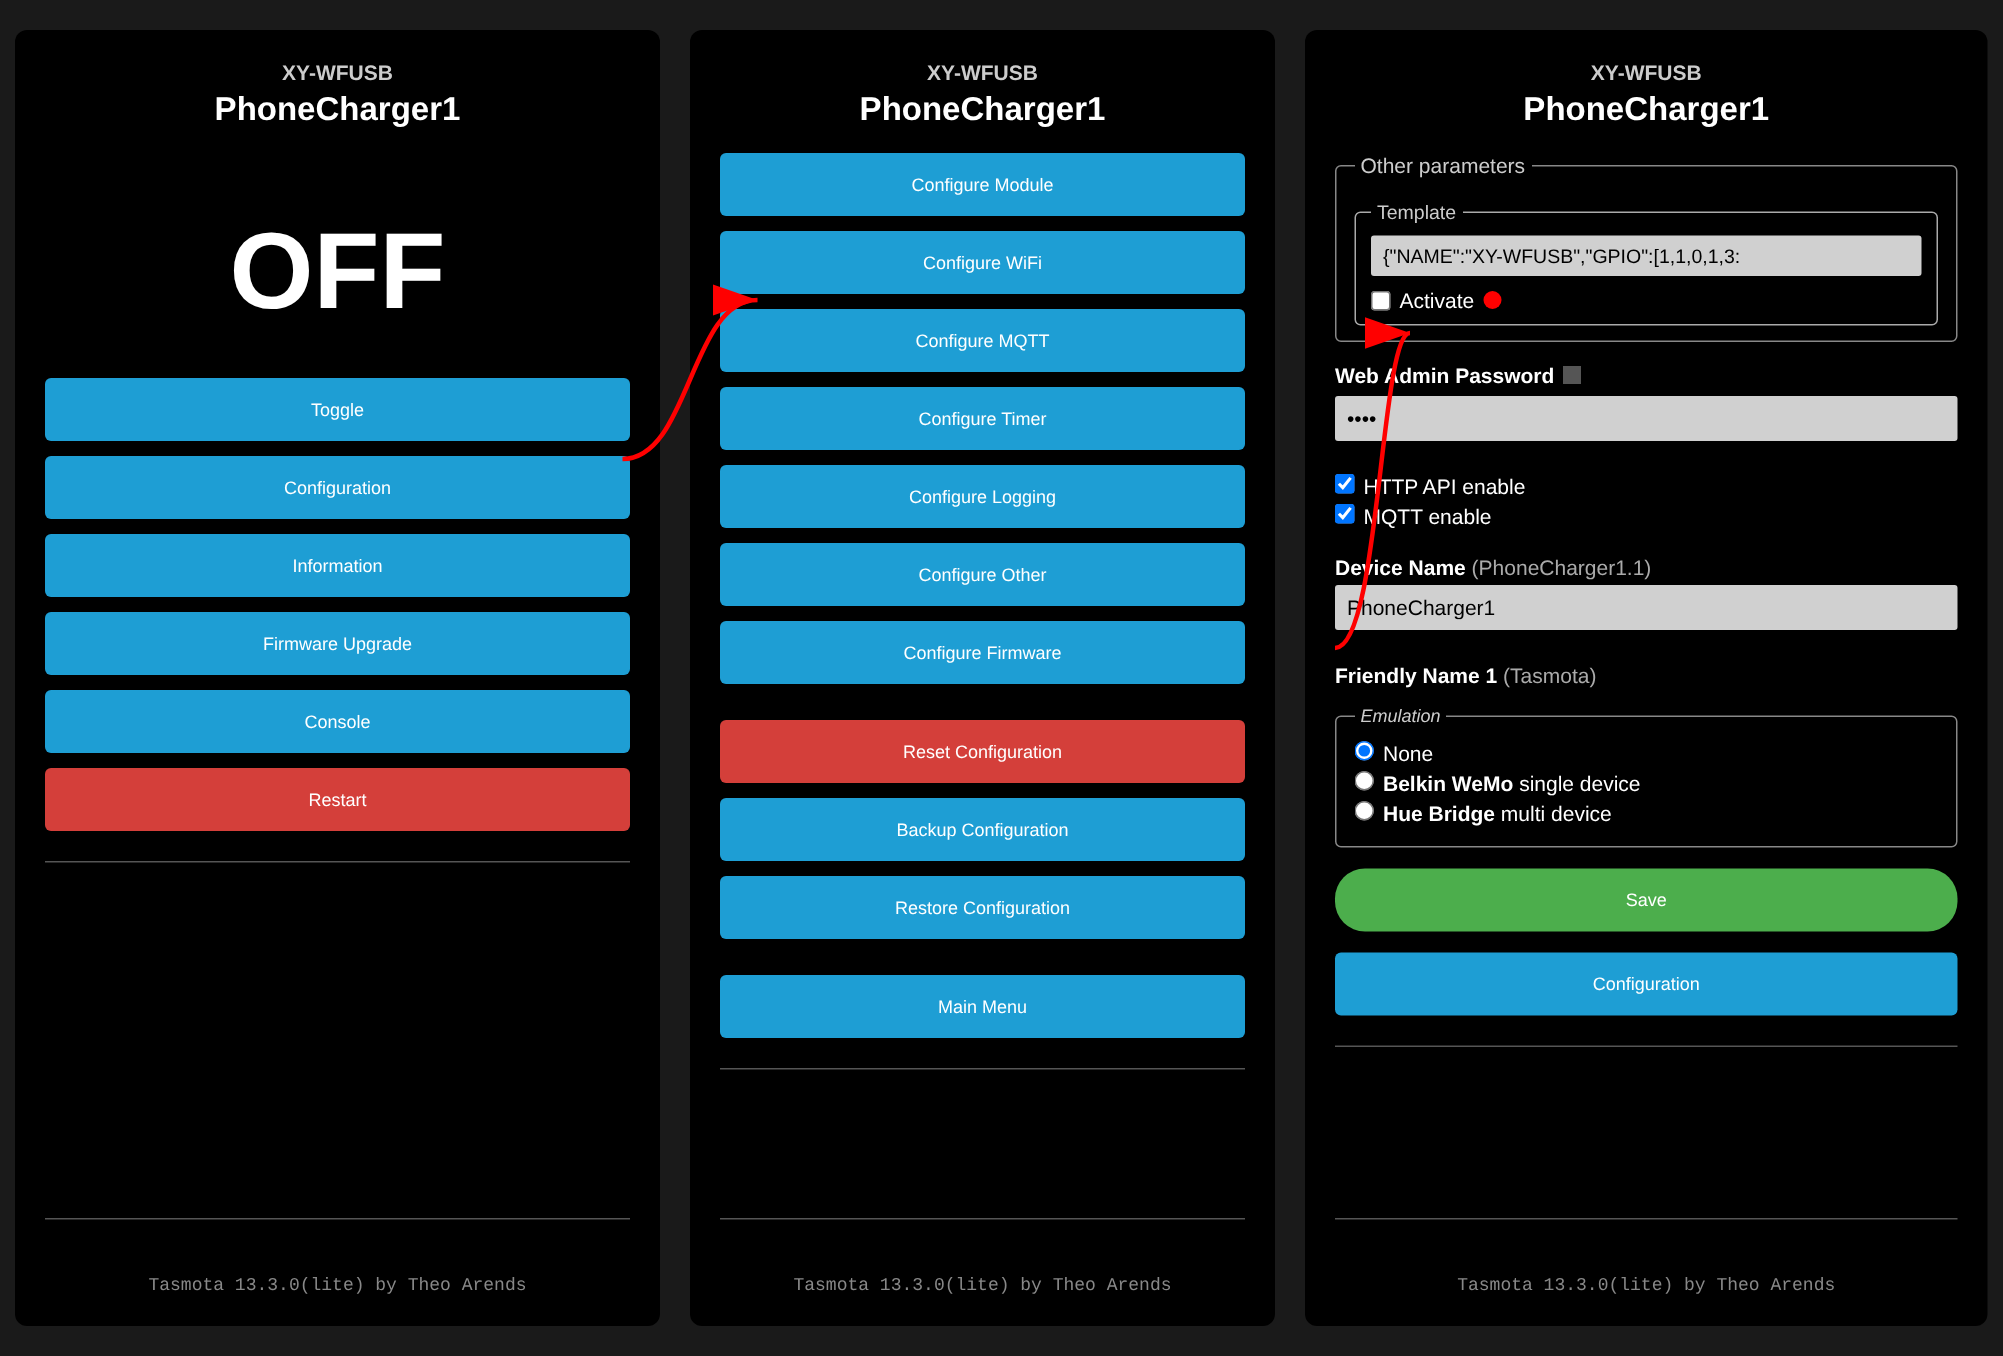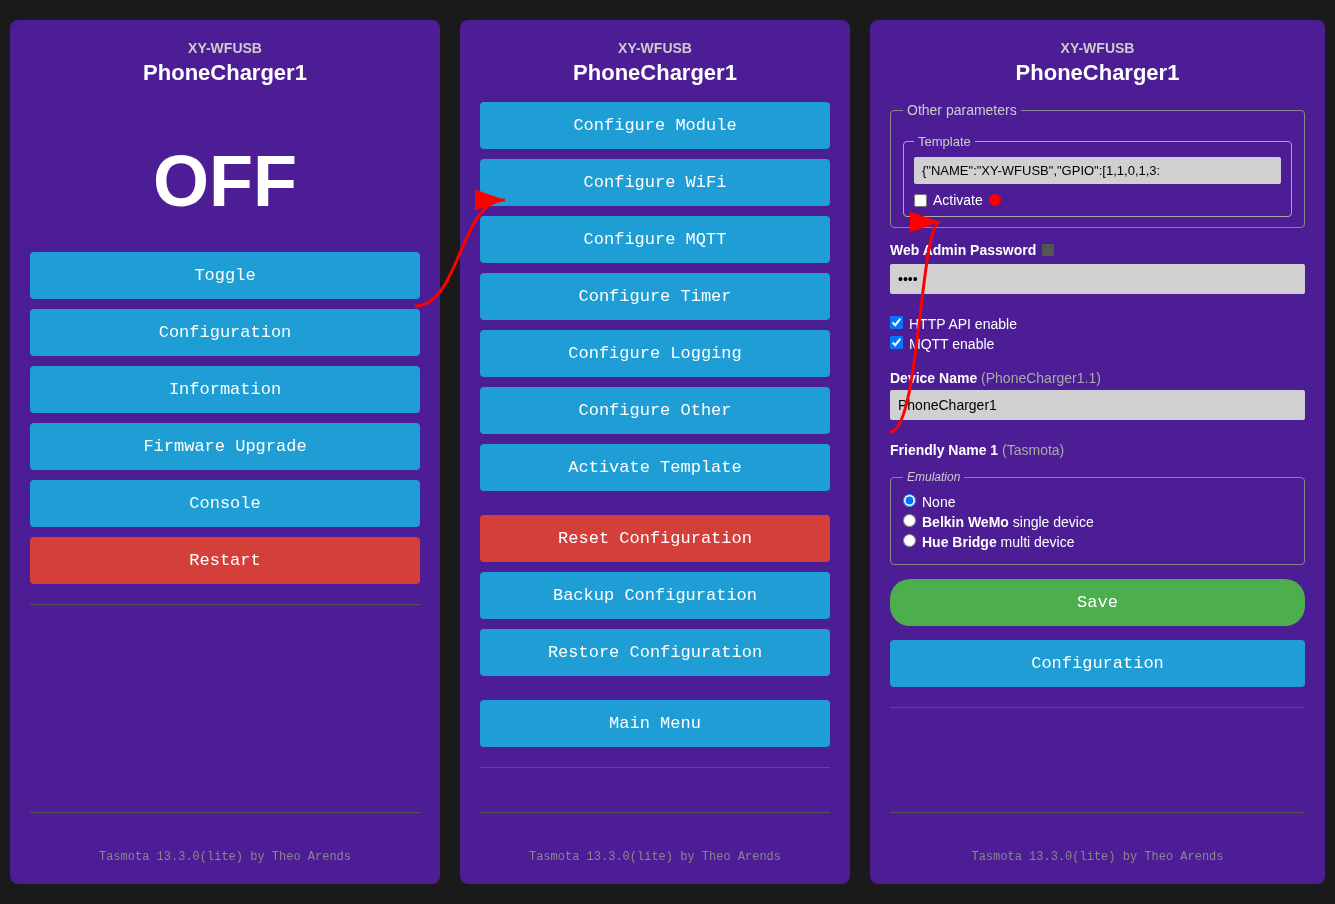--- a/index.html
+++ b/index.html
@@ -8,21 +8,21 @@
       display: flex;
       flex-direction: row;
       width: 1335px;
       min-height: 904px;
       font-family: Arial, sans-serif;
       color: #fff;
     }
 
     
     .panel {
-      background: #4c1d95;
+      background: #000000;
       border-radius: 8px;
       margin: 20px 10px;
       padding: 20px;
       display: flex;
       flex-direction: column;
       align-items: center;
     }
 
     .panel-left {
       width: 430px;
@@ -66,25 +66,24 @@
       text-align: center;
       width: 100%;
     }
 
     .btn {
       width: 100%;
       padding: 14px 10px;
       margin-bottom: 10px;
       border: none;
       border-radius: 4px;
-      font-size: 17px;
+      font-size: 12px;
       color: #fff;
       cursor: pointer;
       text-align: center;
-      font-family: Liberation Mono, monospace;
     }
 
     .btn-blue { background: #1e9ed4; }
     .btn-red { background: #d43f3a; }
     .btn-green { background: #4cae4c; }
 
     .footer-text {
       font-size: 12px;
       color: #888;
       margin-top: auto;
@@ -273,21 +272,21 @@
     <div class="device-model">XY-WFUSB</div>
     <div class="device-name">PhoneCharger1</div>
 
     <div class="middle-btn-section">
       <button class="btn btn-blue">Configure Module</button>
       <button class="btn btn-blue">Configure WiFi</button>
       <button class="btn btn-blue">Configure MQTT</button>
       <button class="btn btn-blue">Configure Timer</button>
       <button class="btn btn-blue">Configure Logging</button>
       <button class="btn btn-blue">Configure Other</button>
-      <button class="btn btn-blue">Activate Template</button>
+      <button class="btn btn-blue">Configure Firmware</button>
 
       <div style="height:14px;"></div>
 
       <button class="btn btn-red">Reset Configuration</button>
       <button class="btn btn-blue">Backup Configuration</button>
       <button class="btn btn-blue">Restore Configuration</button>
 
       <div style="height:14px;"></div>
 
       <button class="btn btn-blue">Main Menu</button>

